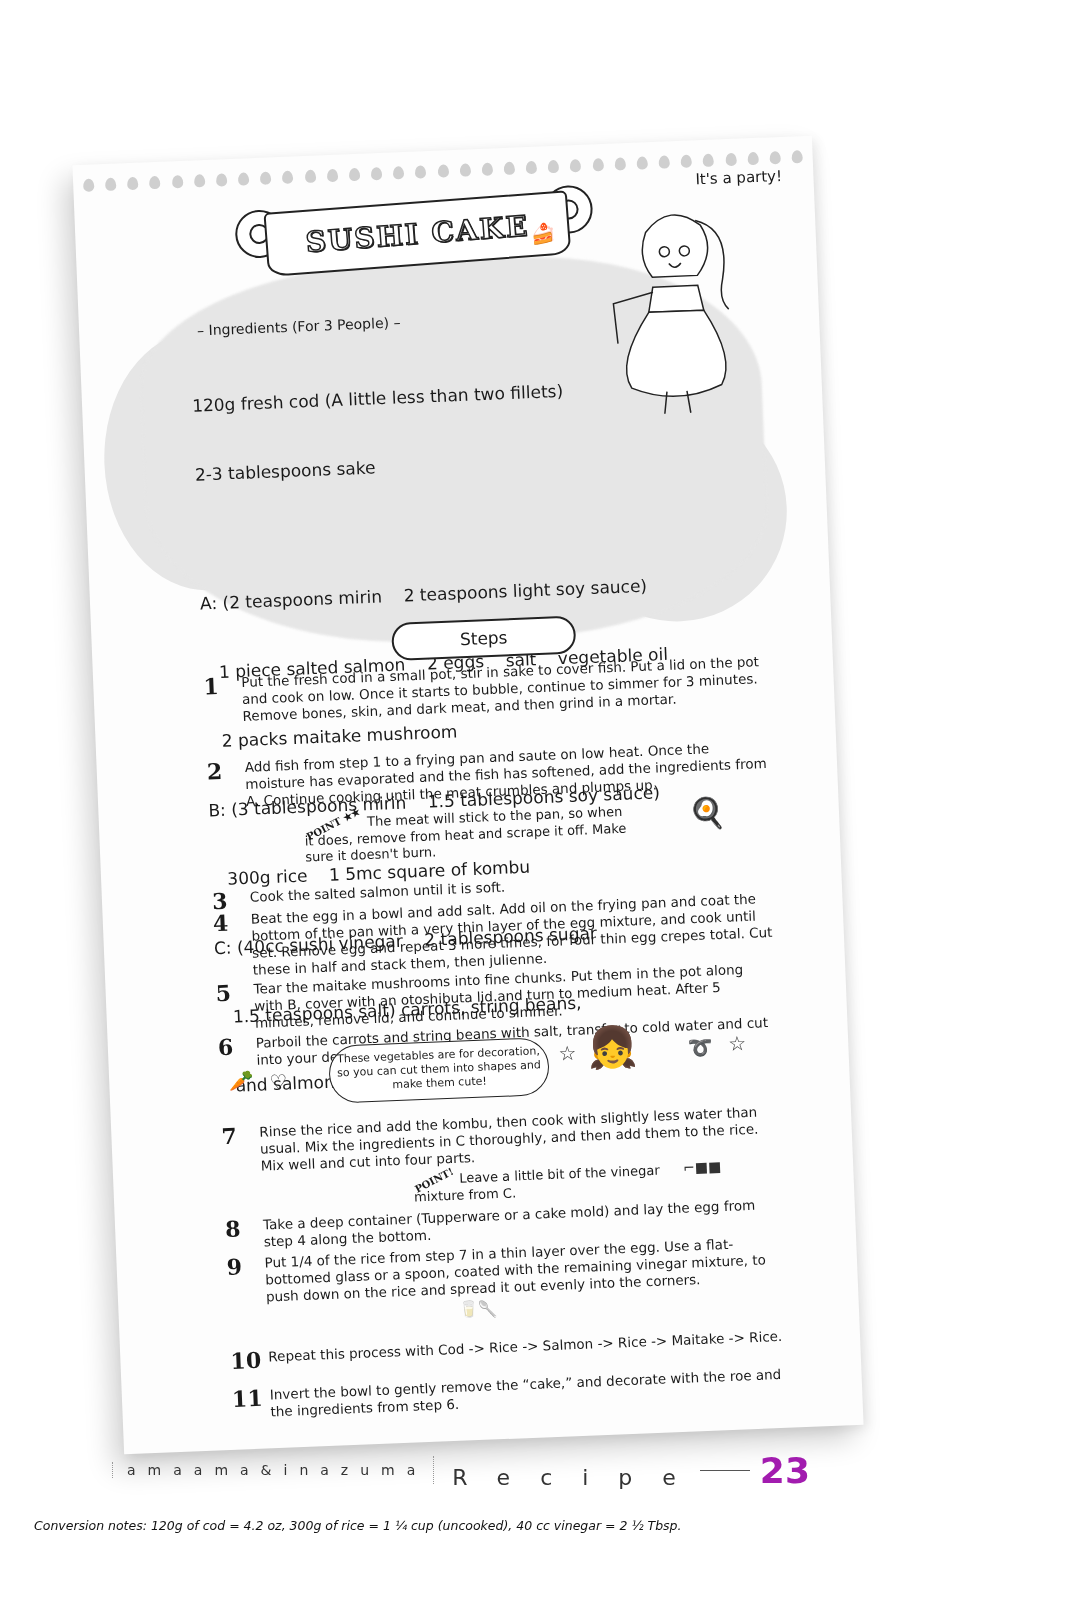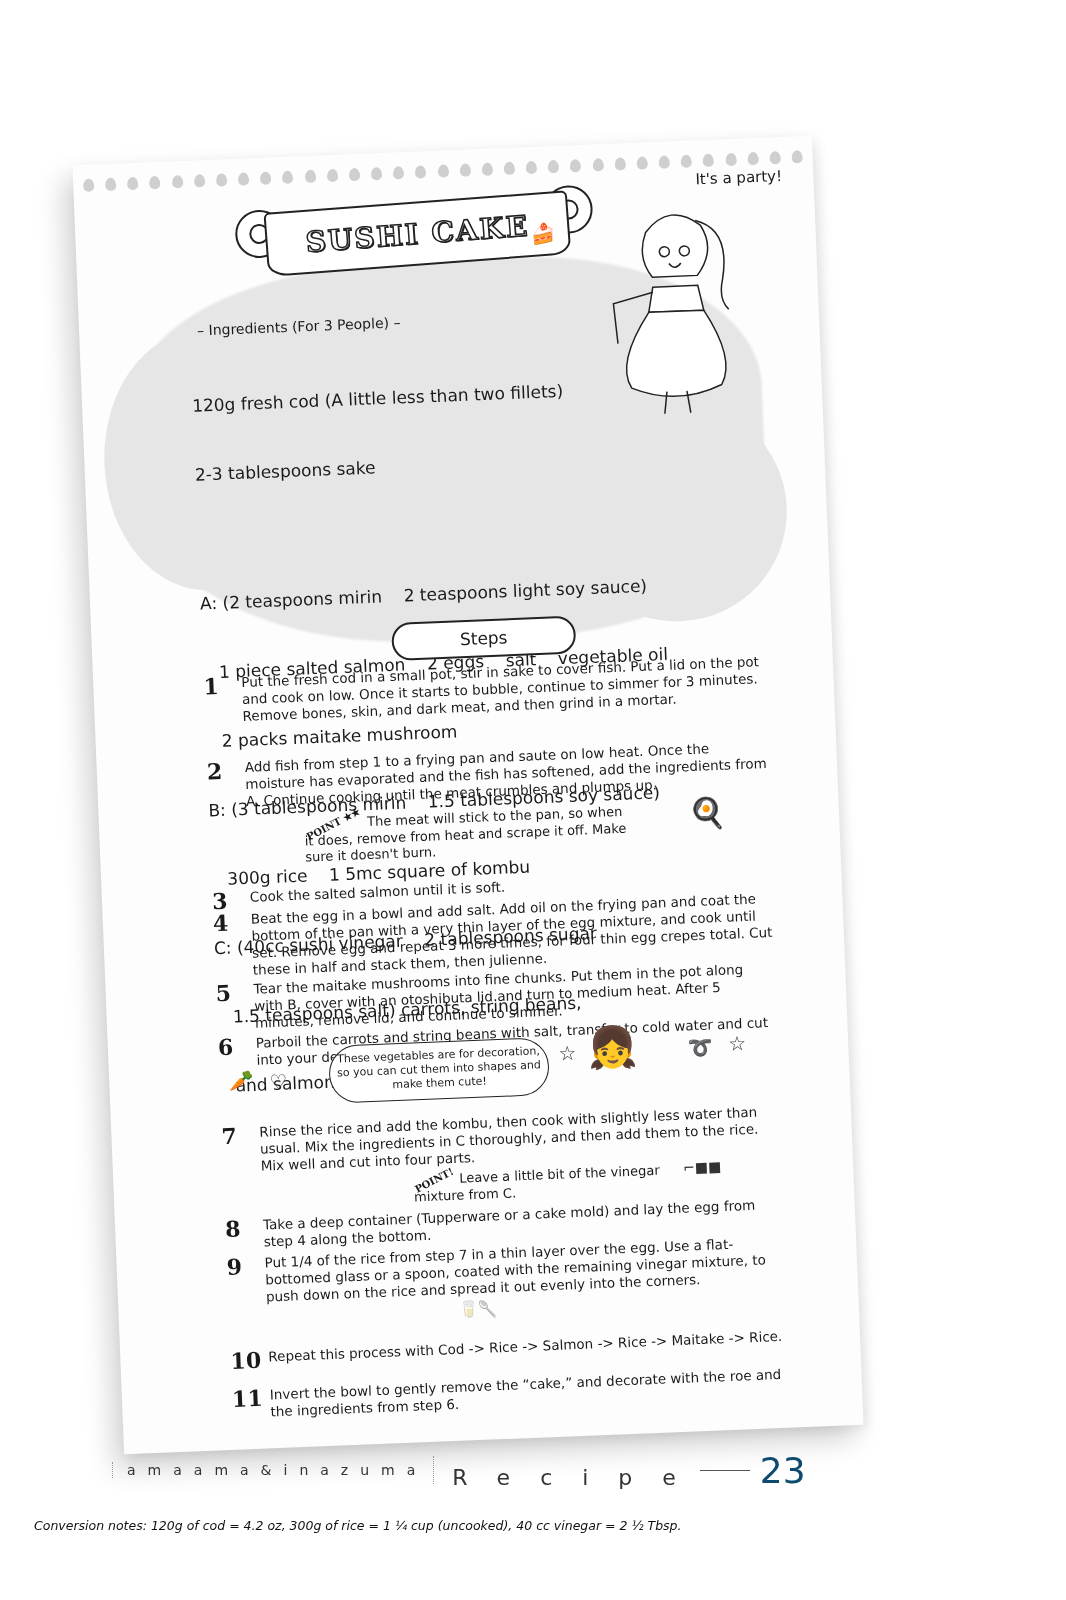--- a/index.html
+++ b/index.html
@@ -66,21 +66,21 @@
     position:absolute; left:220px; top:890px; width:220px; height:58px;
     border:1.5px solid #222; border-radius:30px; background:#fff;
     font-size:11px; line-height:14px; text-align:center; padding-top:6px; box-sizing:border-box;
   }
   .deco { position:absolute; font-size:20px; color:#333; }
   .footer { position:absolute; left:112px; top:1450px; width:760px; height:40px; display:flex; align-items:center;text-align:right; }
   .footer .series { font-family:"DejaVu Sans", sans-serif; font-size:14px; letter-spacing:12px; color:#333; border-left:1px dotted #999; padding-left:14px; }
   .footer .sep { border-left:1px dotted #999; height:28px; margin:0 18px 0 6px; }
   .footer .recipe { font-size:22px; letter-spacing:30px; color:#333;margin-top:14px; }
   .footer .line { width:50px; height:1px; background:#555; margin:0 10px 0 -6px; }
-  .footer .page { font-size:36px; color:#0c4a6e; font-family:"DejaVu Sans", sans-serif; font-weight:400; }
+  .footer .page { font-size:36px; color:#a21caf; font-family:"DejaVu Sans", sans-serif; font-weight:700; }
   .notes { position:absolute; left:34px; top:1518px; font-size:12.5px; font-style:italic; color:#111; }
 </style>
 </head>
 <body>
 
 <div class="paper">
   <div class="holes">
     <div class="hole"></div>
       <div class="hole"></div>
       <div class="hole"></div>

